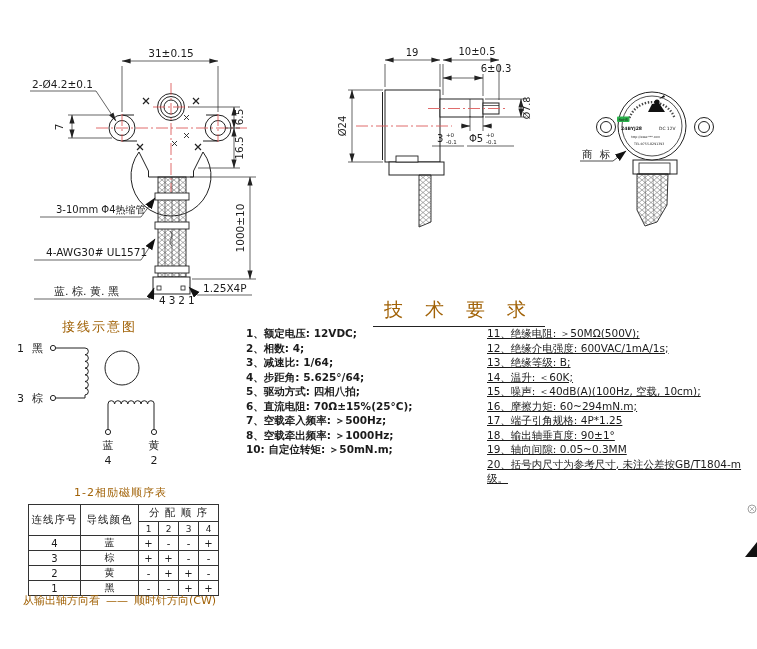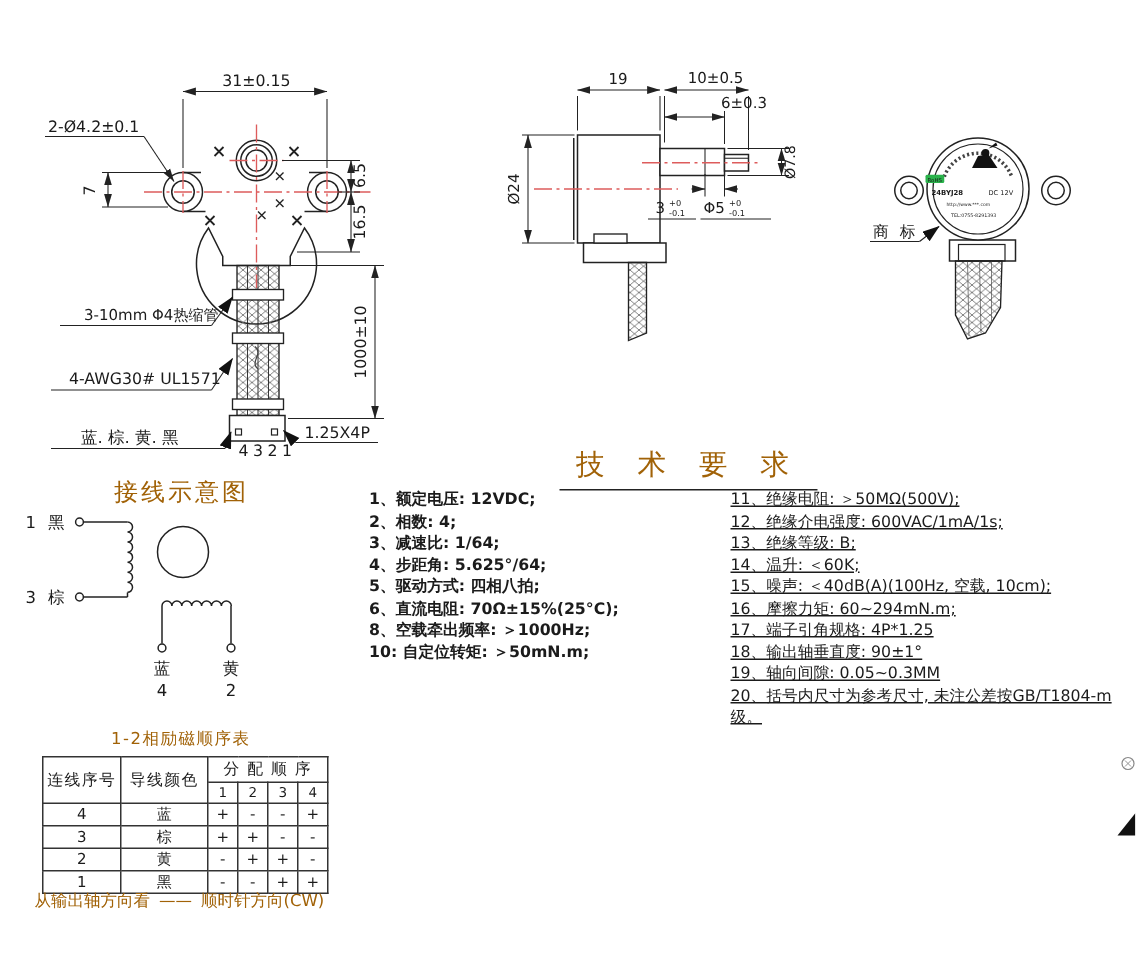--- a/index.html
+++ b/index.html
@@ -4,21 +4,21 @@
 <style>
   html,body{margin:0;padding:0;background:#fff;}
   #canvas{position:relative;width:757px;height:649px;background:#fff;overflow:hidden;
           font-family:"DejaVu Sans","Liberation Sans",sans-serif;color:#1b1b1b;}
   .t{position:absolute;white-space:nowrap;color:#a16207;}
   #techTitle{left:373px;top:297px;width:172px;text-align:center;font-size:19px;letter-spacing:8px;
              border-bottom:1.5px solid #222;padding-bottom:3px;font-family:"DejaVu Serif","Liberation Serif",serif;}
   .list{position:absolute;top:326px;font-size:10.5px;line-height:14.5px;}
   #listL{left:246px;font-weight:bold;}
   #listR{left:487px;text-decoration:underline;}
-  #wiringTitle{left:76px;top:318px;font-size:16px;letter-spacing:2px;}
+  #wiringTitle{left:62px;top:318px;font-size:13px;letter-spacing:2px;}
   #seqTitle{left:74px;top:485px;font-size:11px;letter-spacing:1px;}
   #seqTableWrap{position:absolute;left:28px;top:504px;}
   table.seq{border-collapse:collapse;}
   table.seq td{border:1px solid #333;text-align:center;padding:0;font-size:10.5px;color:#1b1b1b;}
   table.seq td.hdr{font-size:10.5px;letter-spacing:1px;}
   table.seq td.sub{font-size:9px;height:13px;}
   table.seq td.cell{font-size:10px;height:13px;}
   #footerLine{left:23px;top:593px;font-size:11px;}
   #footerLine .dash{display:inline-block;margin:0 6px;}
   svg text{fill:#1b1b1b;}
@@ -299,20 +299,21 @@
 
 <div class="t" id="techTitle">技 术 要 求</div>
 
 <div class="list" id="listL">
   <div>1、额定电压: 12VDC;</div>
   <div>2、相数: 4;</div>
   <div>3、减速比: 1/64;</div>
   <div>4、步距角: 5.625°/64;</div>
   <div>5、驱动方式: 四相八拍;</div>
   <div>6、直流电阻: 70Ω±15%(25°C);</div>
+  <div>7、空载牵入频率: ＞500Hz;</div>
   <div>8、空载牵出频率: ＞1000Hz;</div>
   <div>10: 自定位转矩: ＞50mN.m;</div>
 </div>
 
 <div class="list" id="listR">
   <div>11、绝缘电阻: ＞50MΩ(500V);</div>
   <div>12、绝缘介电强度: 600VAC/1mA/1s;</div>
   <div>13、绝缘等级: B;</div>
   <div>14、温升: ＜60K;</div>
   <div>15、噪声: ＜40dB(A)(100Hz, 空载, 10cm);</div>

